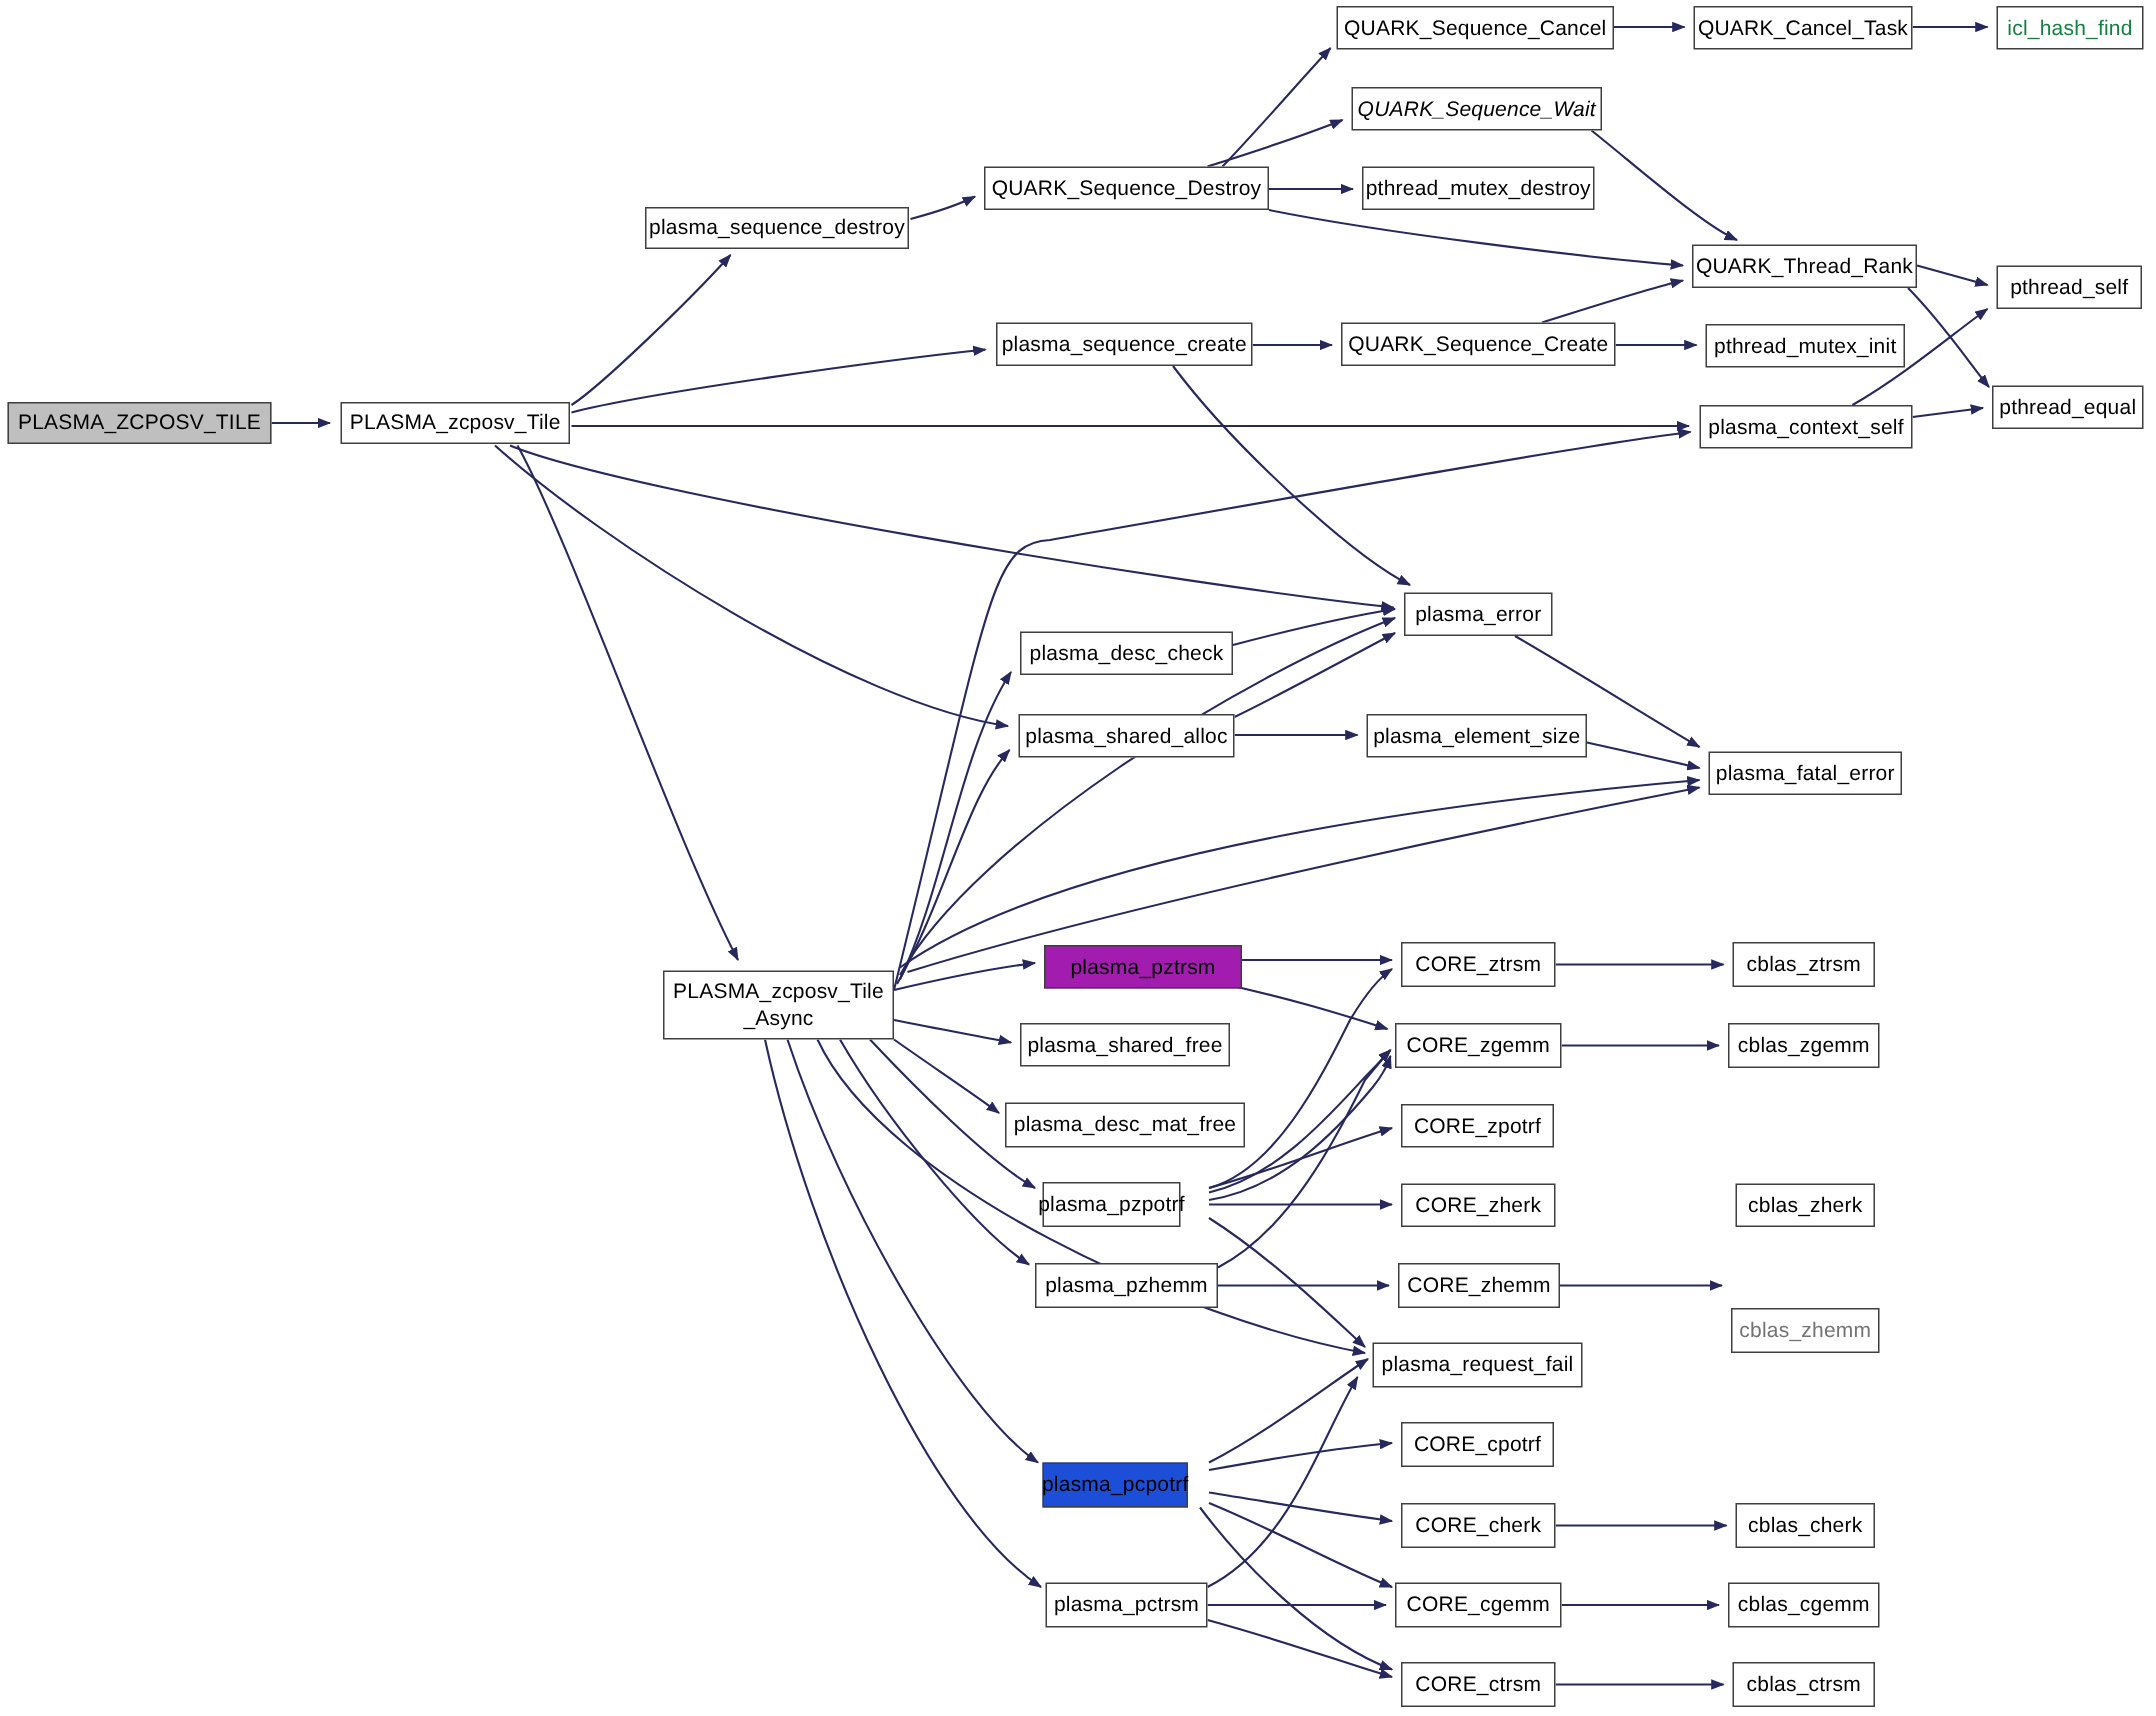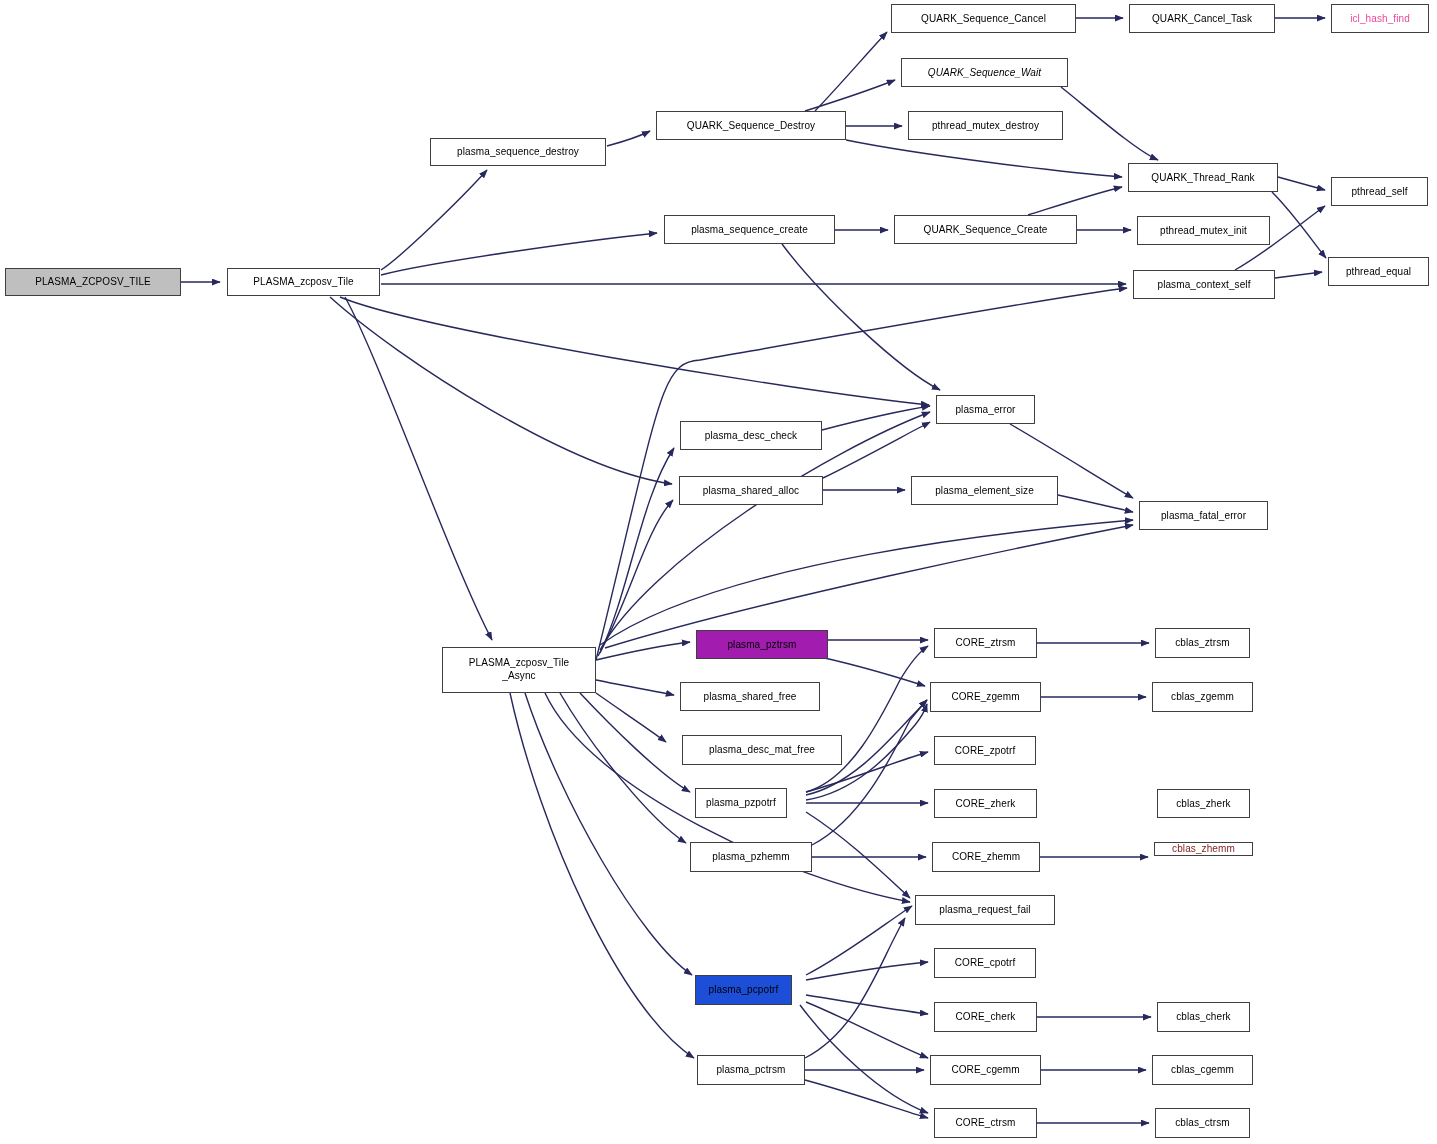--- a/index.html
+++ b/index.html
@@ -30,21 +30,21 @@
     top: 0;
     width: 1437px;
     height: 1144px;
   }
   .node {
     position: absolute;
     box-sizing: border-box;
     border: 1px solid #3f3f3f;
     background: #ffffff;
     color: #000000;
-    font-size: 10px;
+    font-size: 14px;
     line-height: 1.12;
     display: flex;
     align-items: center;
     justify-content: center;
     text-align: center;
     white-space: pre;
     letter-spacing: 0.01em;
   }
   .node.root {
     background: #bfbfbf;
@@ -132,21 +132,21 @@
         <path d="M1037,1123 L1149,1123" fill="none" stroke="#27285c" stroke-width="1.4" marker-end="url(#arrowhead)"></path>
       </g>
   </svg>
   <div id="node-layer">
       <div class="node root" style="left: 5px; top: 268px; width: 176px; height: 28px; border-color: rgb(63, 63, 63); background: rgb(191, 191, 191); color: rgb(0, 0, 0);">PLASMA_ZCPOSV_TILE</div>
       <div class="node" style="left: 227px; top: 268px; width: 153px; height: 28px; border-color: rgb(63, 63, 63); background: rgb(255, 255, 255); color: rgb(0, 0, 0);">PLASMA_zcposv_Tile</div>
       <div class="node" style="left: 430px; top: 138px; width: 176px; height: 28px; border-color: rgb(63, 63, 63); background: rgb(255, 255, 255); color: rgb(0, 0, 0);">plasma_sequence_destroy</div>
       <div class="node" style="left: 656px; top: 111px; width: 190px; height: 29px; border-color: rgb(63, 63, 63); background: rgb(255, 255, 255); color: rgb(0, 0, 0);">QUARK_Sequence_Destroy</div>
       <div class="node" style="left: 891px; top: 4px; width: 185px; height: 29px; border-color: rgb(63, 63, 63); background: rgb(255, 255, 255); color: rgb(0, 0, 0);">QUARK_Sequence_Cancel</div>
       <div class="node" style="left: 1129px; top: 4px; width: 146px; height: 29px; border-color: rgb(63, 63, 63); background: rgb(255, 255, 255); color: rgb(0, 0, 0);">QUARK_Cancel_Task</div>
-      <div class="node" style="left: 1331px; top: 4px; width: 98px; height: 29px; border-color: rgb(63, 63, 63); background: rgb(255, 255, 255); color: #ec4899;">icl_hash_find</div>
+      <div class="node" style="left: 1331px; top: 4px; width: 98px; height: 29px; border-color: rgb(63, 63, 63); background: rgb(255, 255, 255); color: #15803d;">icl_hash_find</div>
       <div class="node" style="left: 901px; top: 58px; width: 167px; height: 29px; border-color: rgb(63, 63, 63); background: rgb(255, 255, 255); color: rgb(0, 0, 0); font-style: italic;">QUARK_Sequence_Wait</div>
       <div class="node" style="left: 908px; top: 111px; width: 155px; height: 29px; border-color: rgb(63, 63, 63); background: rgb(255, 255, 255); color: rgb(0, 0, 0);">pthread_mutex_destroy</div>
       <div class="node" style="left: 1128px; top: 163px; width: 150px; height: 29px; border-color: rgb(63, 63, 63); background: rgb(255, 255, 255); color: rgb(0, 0, 0);">QUARK_Thread_Rank</div>
       <div class="node" style="left: 1331px; top: 177px; width: 97px; height: 29px; border-color: rgb(63, 63, 63); background: rgb(255, 255, 255); color: rgb(0, 0, 0);">pthread_self</div>
       <div class="node" style="left: 1328px; top: 257px; width: 101px; height: 29px; border-color: rgb(63, 63, 63); background: rgb(255, 255, 255); color: #000000;">pthread_equal</div>
       <div class="node" style="left: 664px; top: 215px; width: 171px; height: 29px; border-color: rgb(63, 63, 63); background: rgb(255, 255, 255); color: rgb(0, 0, 0);">plasma_sequence_create</div>
       <div class="node" style="left: 894px; top: 215px; width: 183px; height: 29px; border-color: rgb(63, 63, 63); background: rgb(255, 255, 255); color: rgb(0, 0, 0);">QUARK_Sequence_Create</div>
       <div class="node" style="left: 1137px; top: 216px; width: 133px; height: 29px; border-color: rgb(63, 63, 63); background: rgb(255, 255, 255); color: rgb(0, 0, 0);">pthread_mutex_init</div>
       <div class="node" style="left: 1133px; top: 270px; width: 142px; height: 29px; border-color: rgb(63, 63, 63); background: rgb(255, 255, 255); color: rgb(0, 0, 0);">plasma_context_self</div>
       <div class="node" style="left: 936px; top: 395px; width: 99px; height: 29px; border-color: rgb(63, 63, 63); background: rgb(255, 255, 255); color: rgb(0, 0, 0);">plasma_error</div>
@@ -155,28 +155,28 @@
       <div class="node" style="left: 911px; top: 476px; width: 147px; height: 29px; border-color: rgb(63, 63, 63); background: rgb(255, 255, 255); color: rgb(0, 0, 0);">plasma_element_size</div>
       <div class="node" style="left: 1139px; top: 501px; width: 129px; height: 29px; border-color: rgb(63, 63, 63); background: rgb(255, 255, 255); color: rgb(0, 0, 0);">plasma_fatal_error</div>
       <div class="node two-line" style="left: 442px; top: 647px; width: 154px; height: 46px; border-color: rgb(63, 63, 63); background: rgb(255, 255, 255); color: rgb(0, 0, 0);">PLASMA_zcposv_Tile
 _Async</div>
       <div class="node" style="left: 696px; top: 630px; width: 132px; height: 29px; border-color: rgb(63, 63, 63); background: #a21caf; color: rgb(0, 0, 0);">plasma_pztrsm</div>
       <div class="node" style="left: 934px; top: 628px; width: 103px; height: 30px; border-color: rgb(63, 63, 63); background: rgb(255, 255, 255); color: rgb(0, 0, 0);">CORE_ztrsm</div>
       <div class="node" style="left: 1155px; top: 628px; width: 95px; height: 30px; border-color: rgb(63, 63, 63); background: rgb(255, 255, 255); color: rgb(0, 0, 0);">cblas_ztrsm</div>
       <div class="node" style="left: 680px; top: 682px; width: 140px; height: 29px; border-color: rgb(63, 63, 63); background: rgb(255, 255, 255); color: rgb(0, 0, 0);">plasma_shared_free</div>
       <div class="node" style="left: 930px; top: 682px; width: 111px; height: 30px; border-color: rgb(63, 63, 63); background: rgb(255, 255, 255); color: rgb(0, 0, 0);">CORE_zgemm</div>
       <div class="node" style="left: 1152px; top: 682px; width: 101px; height: 30px; border-color: rgb(63, 63, 63); background: rgb(255, 255, 255); color: rgb(0, 0, 0);">cblas_zgemm</div>
-      <div class="node" style="left: 670px; top: 735px; width: 160px; height: 30px; border-color: rgb(63, 63, 63); background: rgb(255, 255, 255); color: rgb(0, 0, 0); margin-left: 12px;">plasma_desc_mat_free</div>
+      <div class="node" style="left: 670px; top: 735px; width: 160px; height: 30px; border-color: rgb(63, 63, 63); background: rgb(255, 255, 255); color: rgb(0, 0, 0);">plasma_desc_mat_free</div>
       <div class="node" style="left: 934px; top: 736px; width: 102px; height: 29px; border-color: rgb(63, 63, 63); background: rgb(255, 255, 255); color: rgb(0, 0, 0);">CORE_zpotrf</div>
       <div class="node" style="left: 695px; top: 788px; width: 92px; height: 30px; border-color: rgb(63, 63, 63); background: rgb(255, 255, 255); color: rgb(0, 0, 0);">plasma_pzpotrf</div>
       <div class="node" style="left: 934px; top: 789px; width: 103px; height: 29px; border-color: rgb(63, 63, 63); background: rgb(255, 255, 255); color: rgb(0, 0, 0);">CORE_zherk</div>
       <div class="node" style="left: 1157px; top: 789px; width: 93px; height: 29px; border-color: rgb(63, 63, 63); background: rgb(255, 255, 255); color: rgb(0, 0, 0);">cblas_zherk</div>
       <div class="node" style="left: 690px; top: 842px; width: 122px; height: 30px; border-color: rgb(63, 63, 63); background: rgb(255, 255, 255); color: rgb(0, 0, 0);">plasma_pzhemm</div>
       <div class="node" style="left: 932px; top: 842px; width: 108px; height: 30px; border-color: rgb(63, 63, 63); background: rgb(255, 255, 255); color: rgb(0, 0, 0);">CORE_zhemm</div>
-      <div class="node" style="left: 1154px; top: 842px; width: 99px; height: 14px; border-color: rgb(63, 63, 63); background: rgb(255, 255, 255); color: #7f1d1d;">cblas_zhemm</div>
+      <div class="node" style="left: 1154px; top: 872px; width: 99px; height: 30px; border-color: rgb(63, 63, 63); background: rgb(255, 255, 255); color: #737373;">cblas_zhemm</div>
       <div class="node" style="left: 915px; top: 895px; width: 140px; height: 30px; border-color: rgb(63, 63, 63); background: rgb(255, 255, 255); color: rgb(0, 0, 0);">plasma_request_fail</div>
       <div class="node" style="left: 934px; top: 948px; width: 102px; height: 30px; border-color: rgb(63, 63, 63); background: rgb(255, 255, 255); color: rgb(0, 0, 0);">CORE_cpotrf</div>
       <div class="node" style="left: 695px; top: 975px; width: 97px; height: 30px; border-color: rgb(63, 63, 63); background: #1d4ed8; color: rgb(0, 0, 0);">plasma_pcpotrf</div>
       <div class="node" style="left: 934px; top: 1002px; width: 103px; height: 30px; border-color: rgb(63, 63, 63); background: rgb(255, 255, 255); color: rgb(0, 0, 0);">CORE_cherk</div>
       <div class="node" style="left: 1157px; top: 1002px; width: 93px; height: 30px; border-color: rgb(63, 63, 63); background: rgb(255, 255, 255); color: rgb(0, 0, 0);">cblas_cherk</div>
       <div class="node" style="left: 697px; top: 1055px; width: 108px; height: 30px; border-color: rgb(63, 63, 63); background: rgb(255, 255, 255); color: rgb(0, 0, 0);">plasma_pctrsm</div>
       <div class="node" style="left: 930px; top: 1055px; width: 111px; height: 30px; border-color: rgb(63, 63, 63); background: rgb(255, 255, 255); color: rgb(0, 0, 0);">CORE_cgemm</div>
       <div class="node" style="left: 1152px; top: 1055px; width: 101px; height: 30px; border-color: rgb(63, 63, 63); background: rgb(255, 255, 255); color: rgb(0, 0, 0);">cblas_cgemm</div>
       <div class="node" style="left: 934px; top: 1108px; width: 103px; height: 30px; border-color: rgb(63, 63, 63); background: rgb(255, 255, 255); color: rgb(0, 0, 0);">CORE_ctrsm</div>
       <div class="node" style="left: 1155px; top: 1108px; width: 95px; height: 30px; border-color: rgb(63, 63, 63); background: rgb(255, 255, 255); color: rgb(0, 0, 0);">cblas_ctrsm</div>

